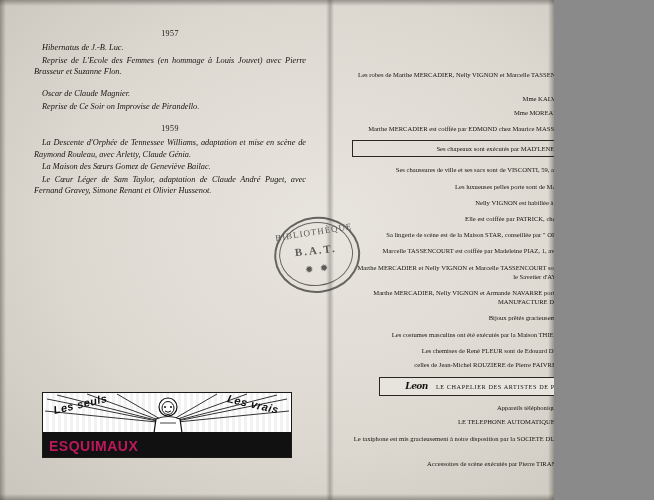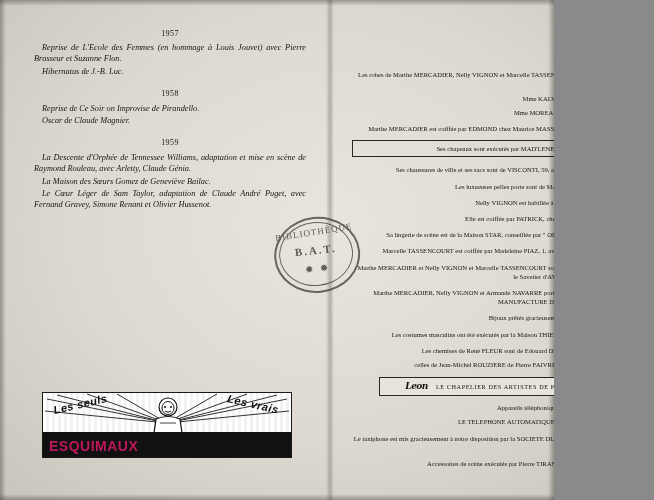--- a/index.html
+++ b/index.html
@@ -240,28 +240,27 @@
   <div class="gutter"></div>
   <div class="edge-top"></div>
   <div class="edge-bottom"></div>
   <div class="edge-left"></div>
   <div class="edge-right"></div>
 
   <div class="left-col">
 
     <div class="block">
       <div class="year">1957</div>
+      <p class="entry it">Hibernatus de J.-B. Luc.</p>
       <p class="entry it">Reprise de L'Ecole des Femmes (en hommage à Louis Jouvet) avec Pierre Brasseur et Suzanne Flon.</p>
-      <p class="entry it">Hibernatus de J.-B. Luc.</p>
     </div>
 
     <div class="block">
-      <div class="year">1958</div>
+      <p class="entry it">Oscar de Claude Magnier.</p>
       <p class="entry it">Reprise de Ce Soir on Improvise de Pirandello.</p>
-      <p class="entry it">Oscar de Claude Magnier.</p>
     </div>
 
     <div class="block">
       <div class="year">1959</div>
       <p class="entry it">La Descente d'Orphée de Tennessee Williams, adaptation et mise en scène de Raymond Rouleau, avec Arletty, Claude Génia.</p>
       <p class="entry it">La Maison des Sœurs Gomez de Geneviève Bailac.</p>
       <p class="entry it">Le Cœur Léger de Sam Taylor, adaptation de Claude André Puget, avec Fernand Gravey, Simone Renant et Olivier Hussenot.</p>
     </div>
 
   </div>

